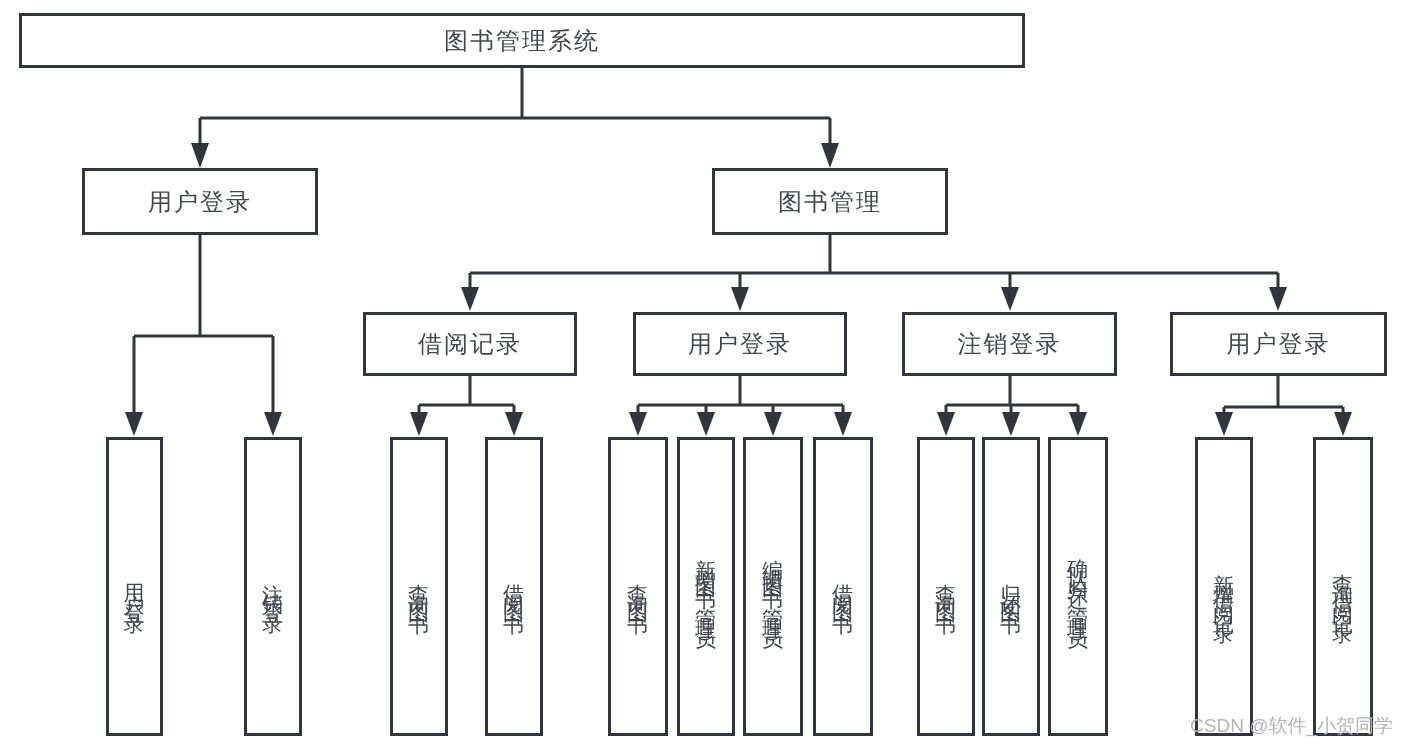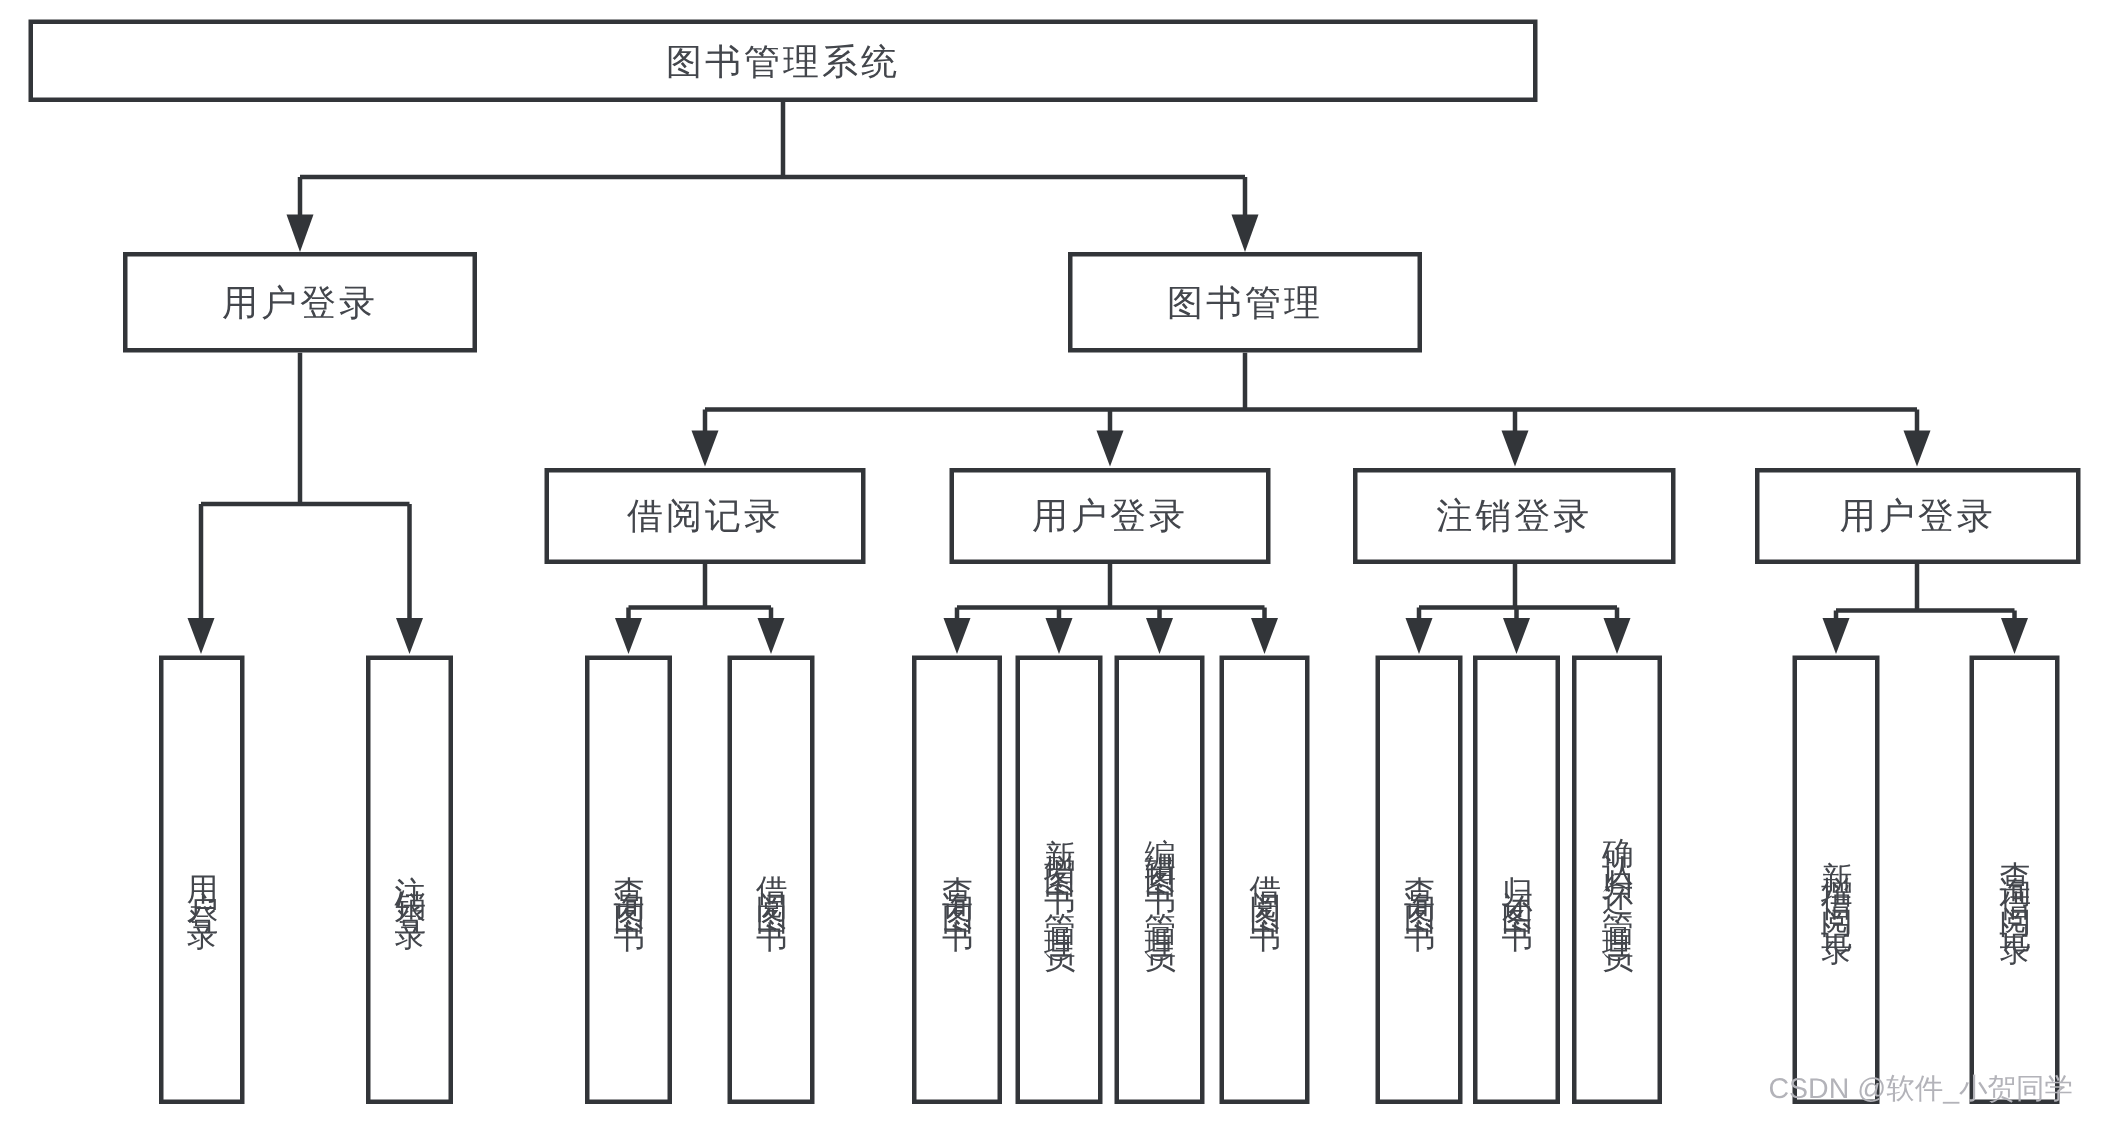--- a/index.html
+++ b/index.html
@@ -50,21 +50,21 @@
     writing-mode: vertical-lr;
     text-orientation: mixed;
     font-size: 21px;
     letter-spacing: 10px;
     line-height: 1;
     top: 437px;
     height: 299px;
   }
   .watermark {
     position: absolute;
-    right: 23px;
+    right: 12px;
     bottom: 8px;
     font-size: 19px;
     color: var(--watermark-color);
     white-space: nowrap;
   }
 </style>
 </head>
 <body>
 
 <div class="canvas">

